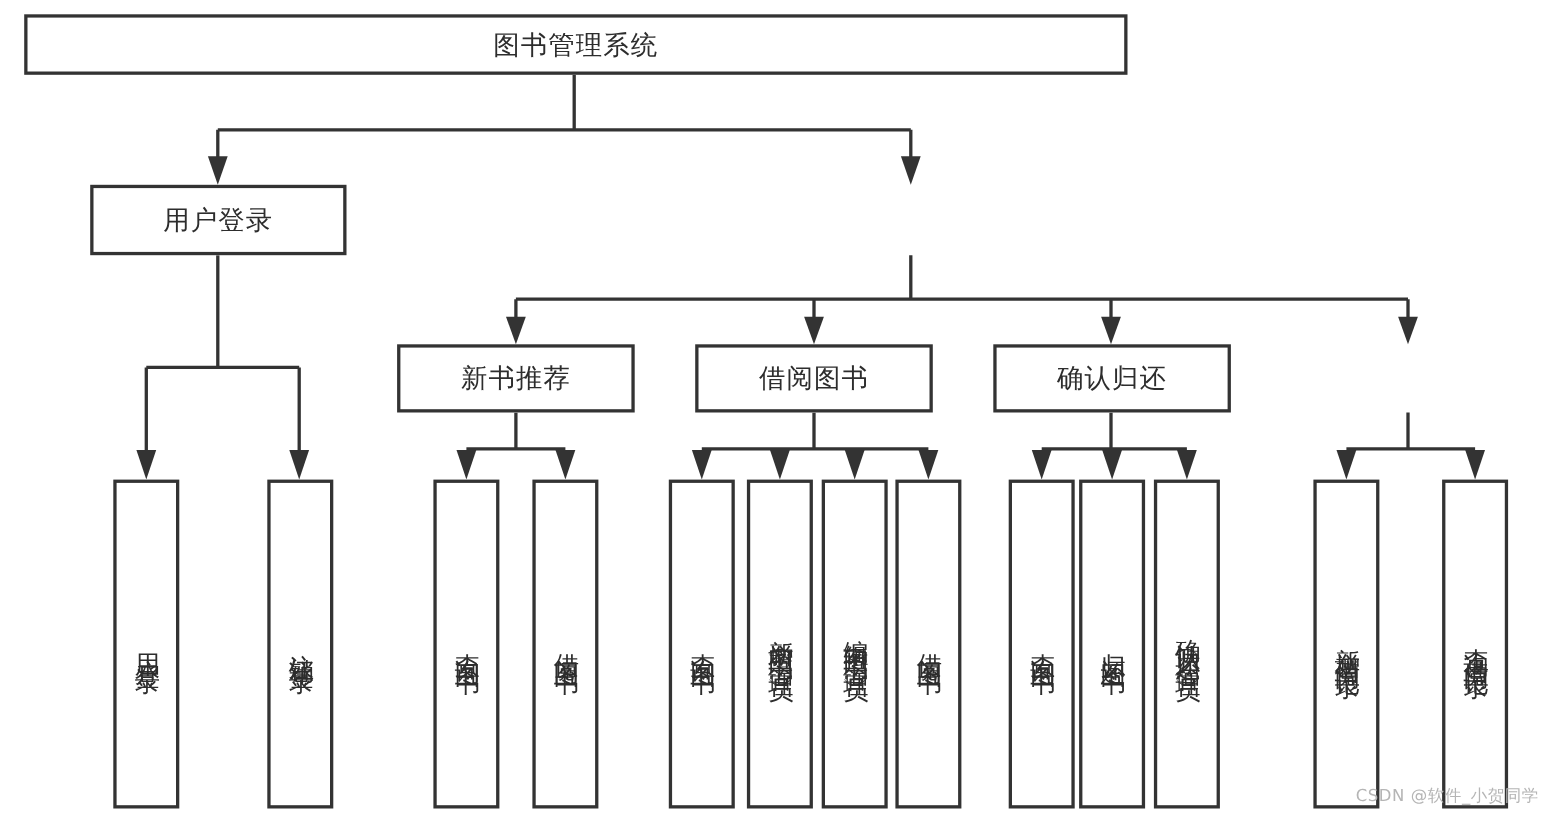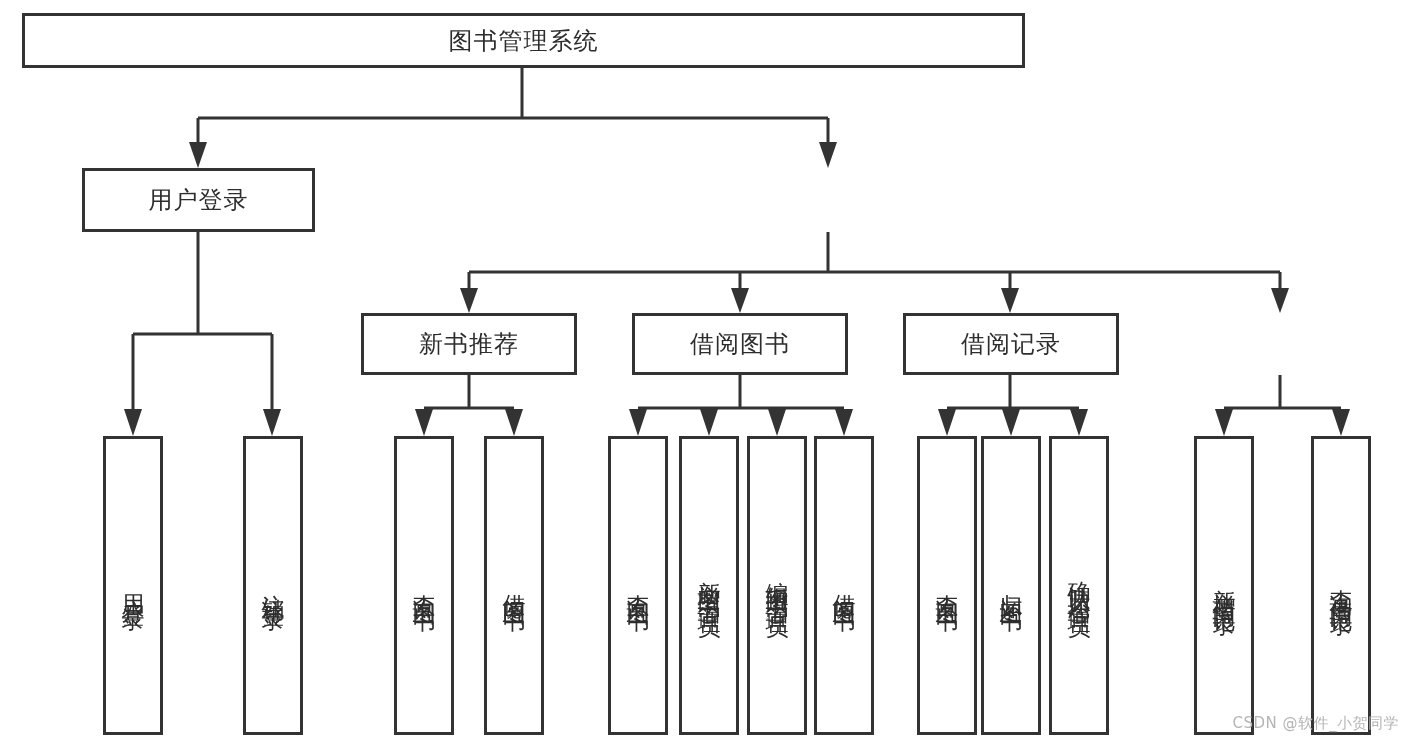--- a/index.html
+++ b/index.html
@@ -98,21 +98,21 @@
       <polygon points="1332,409 1350,409 1341,436"></polygon>
     </g>
   </svg>
 
   <div class="box root">图书管理系统</div>
 
   <div class="box level2" style="left:82px">用户登录</div>
 
   <div class="box level3" style="left:361px">新书推荐</div>
   <div class="box level3" style="left:632px">借阅图书</div>
-  <div class="box level3" style="left:903px">借阅记录</div>
+  <div class="box level3" style="left:903px">确认归还</div>
 
   <div class="box leaf" style="left:103px">
     <span class="leaf-label">用户登录</span>
   </div>
   <div class="box leaf" style="left:243px">
     <span class="leaf-label">注销登录</span>
   </div>
 
   <div class="box leaf" style="left:394px">
     <span class="leaf-label">查询图书</span>

